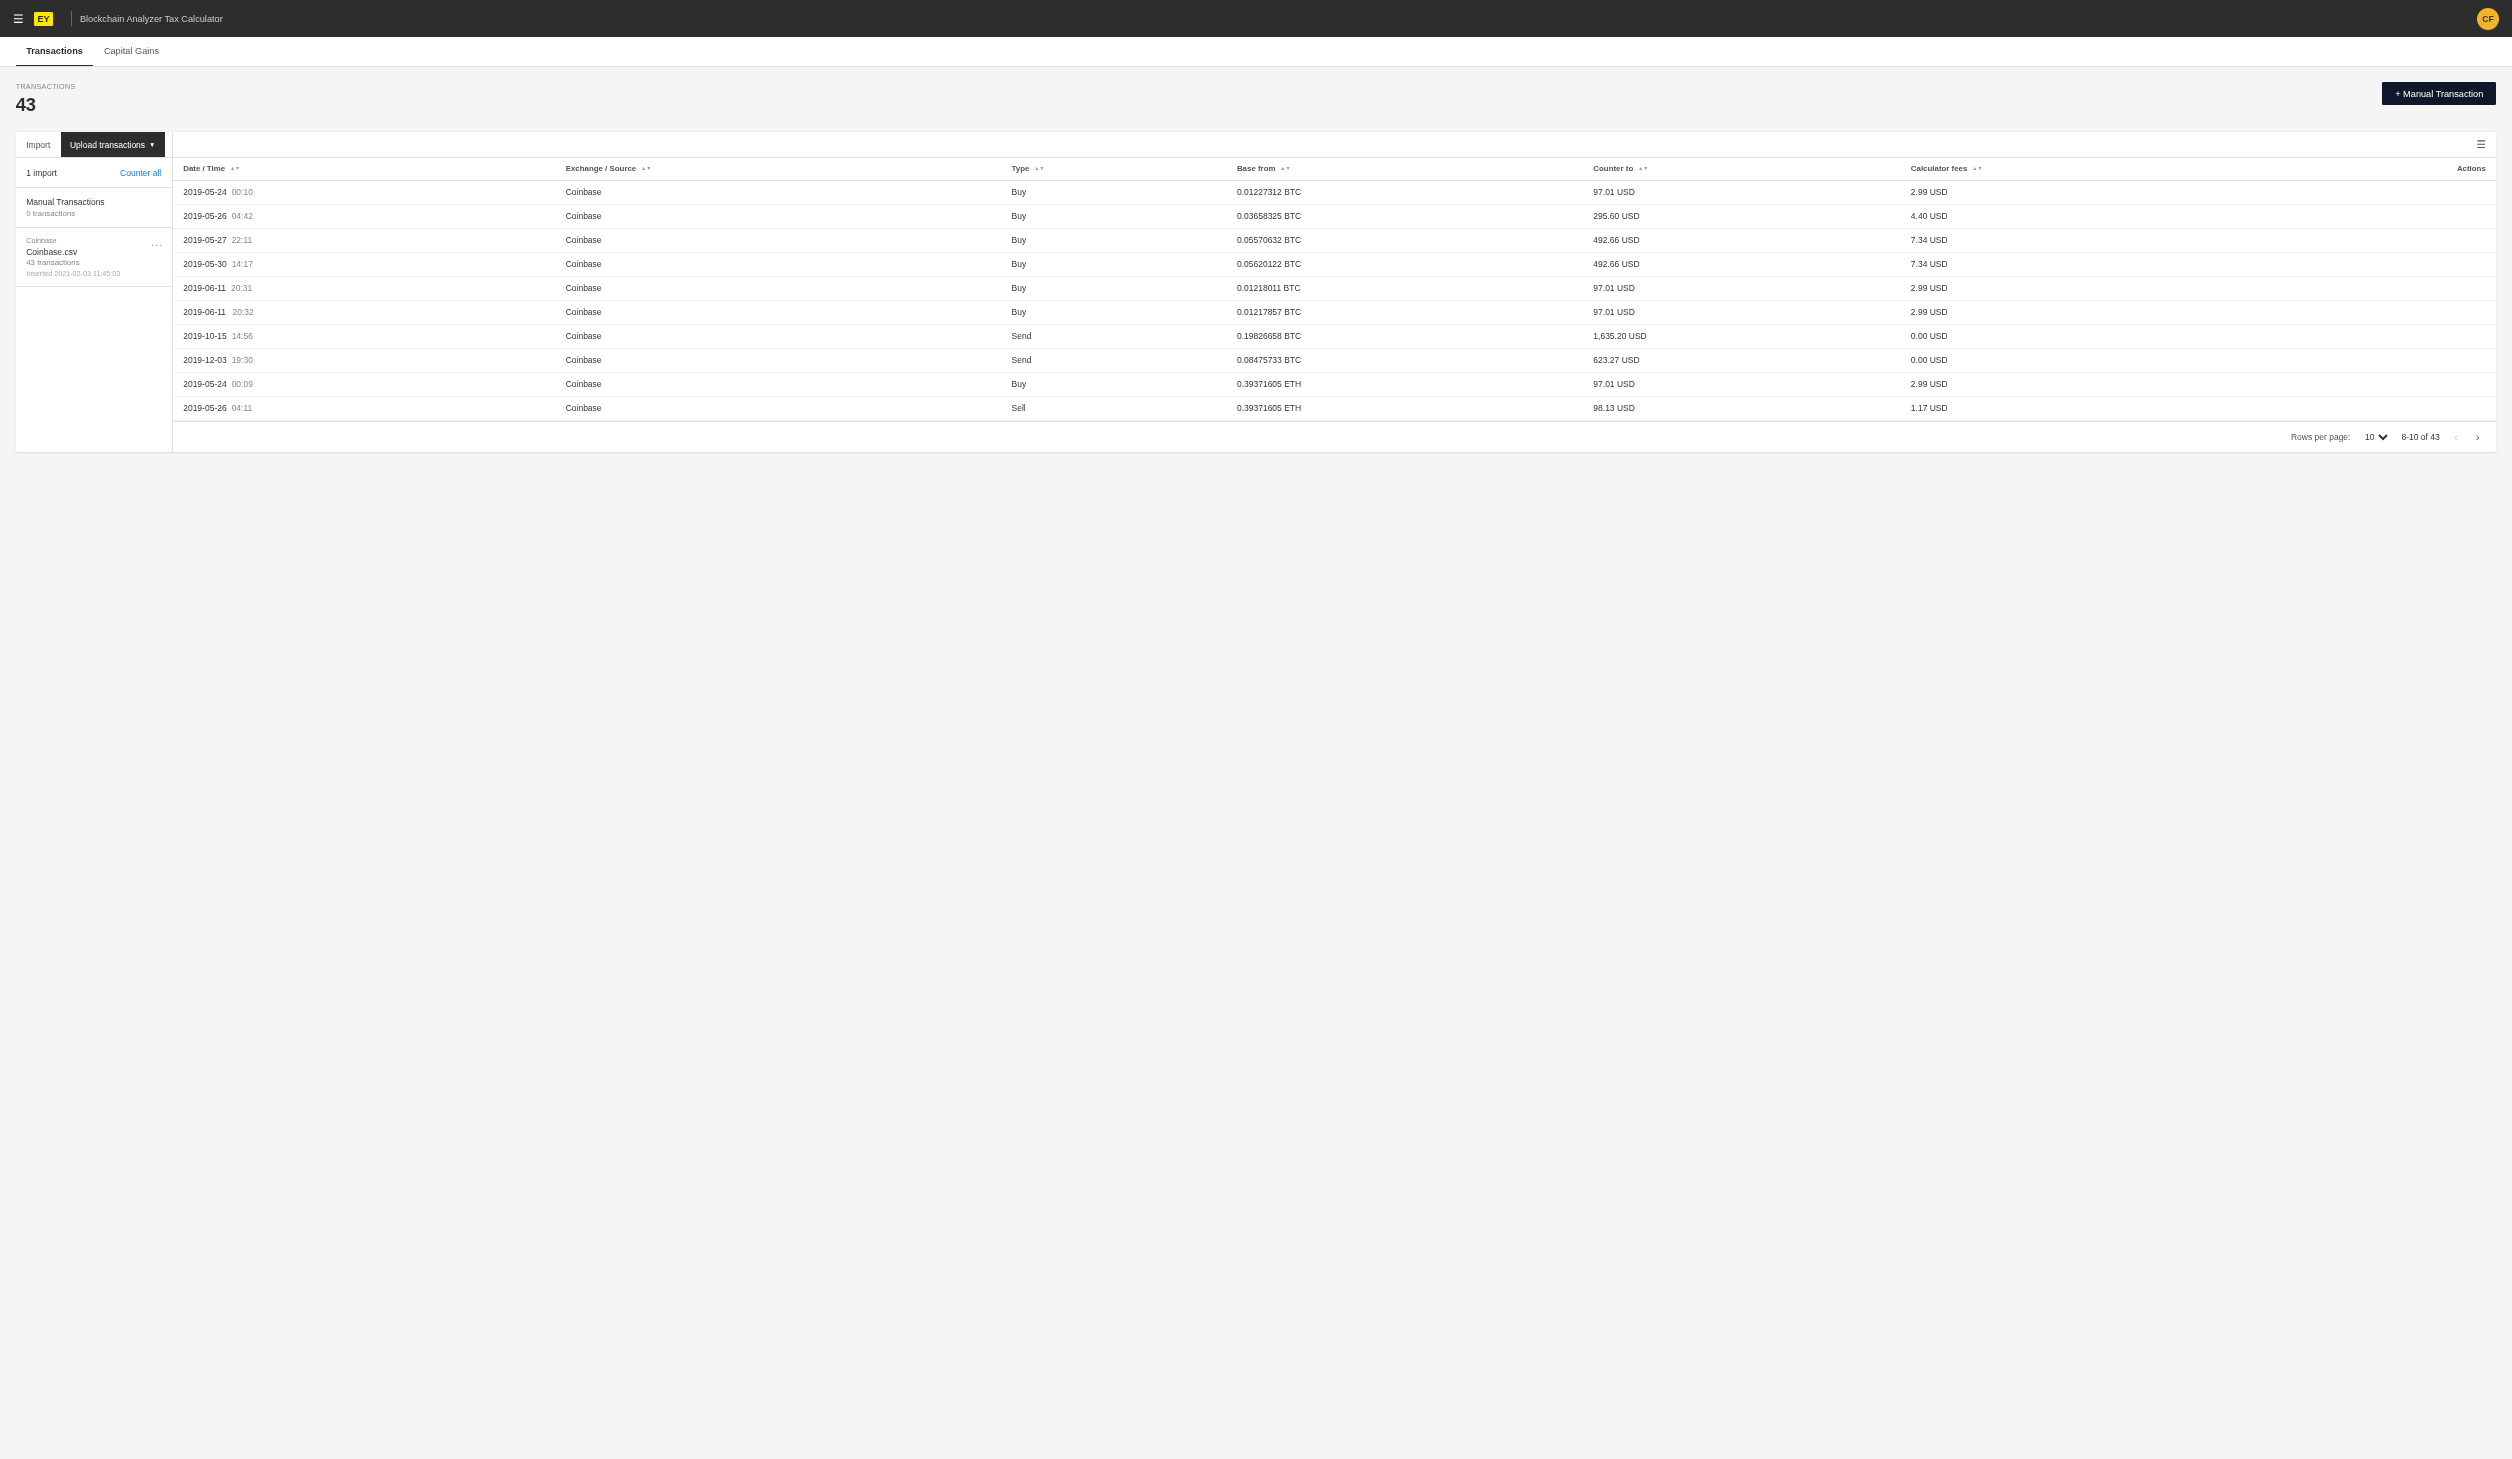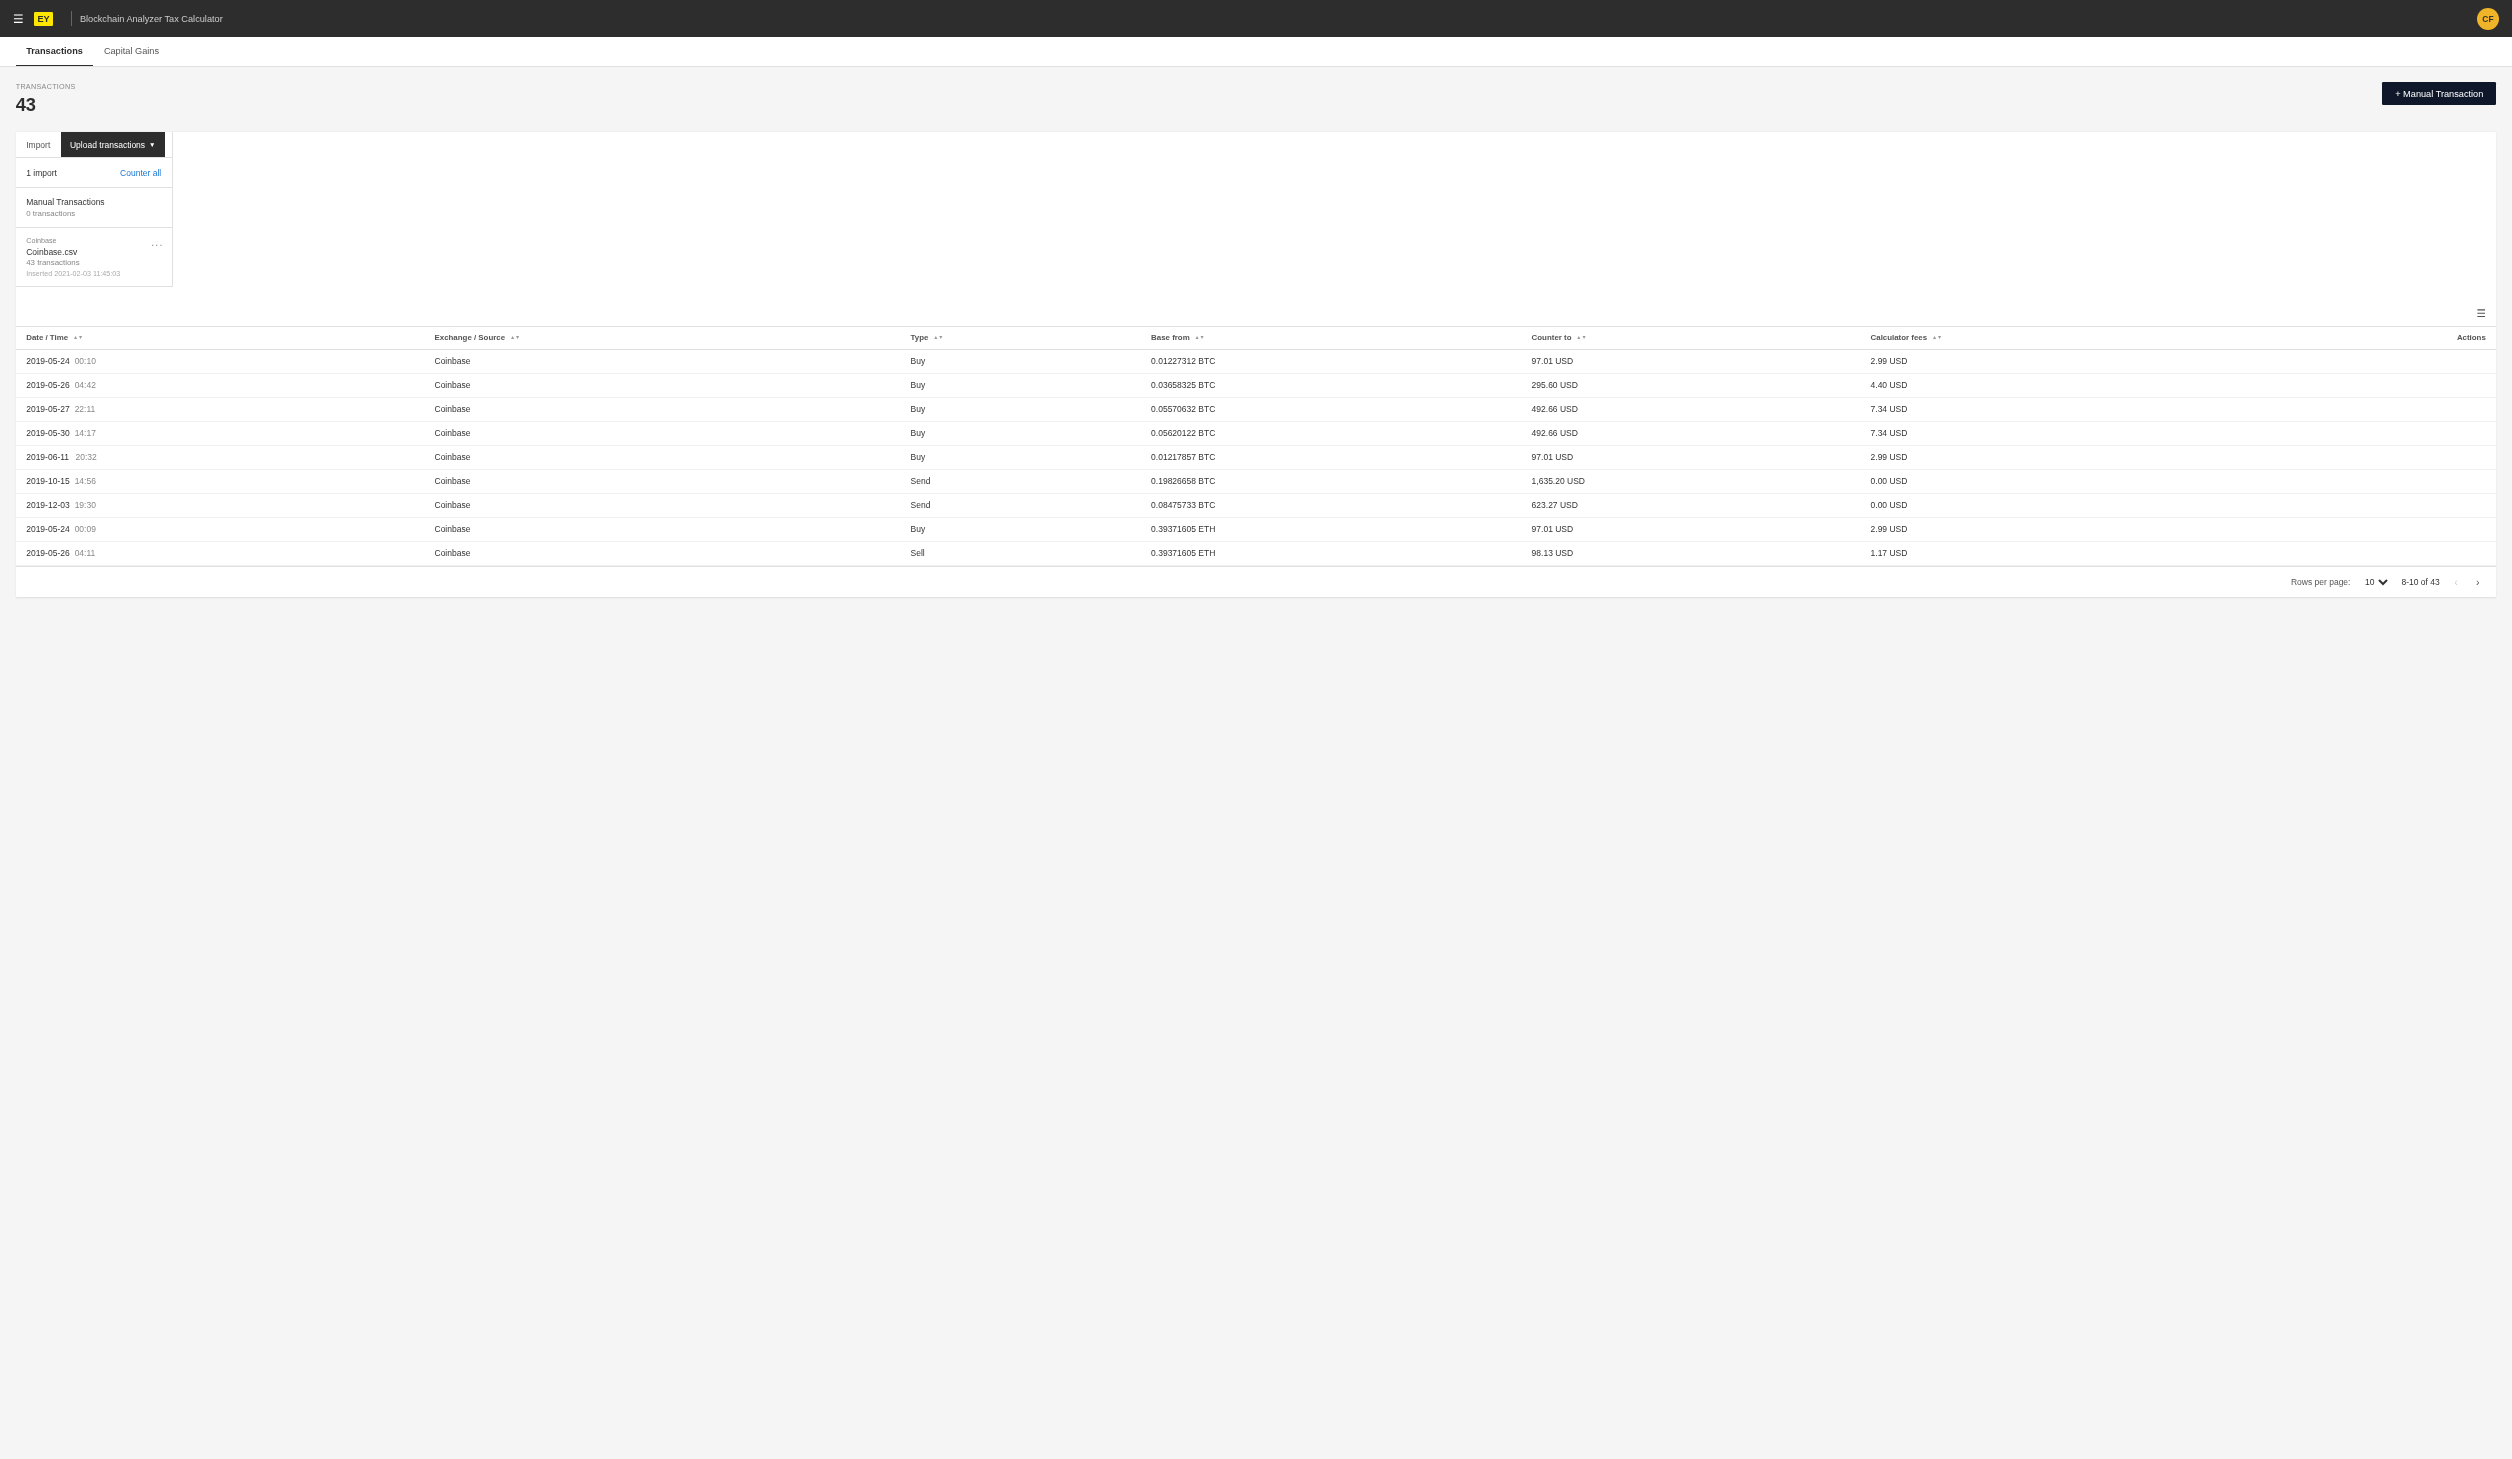--- a/index.html
+++ b/index.html
@@ -113,25 +113,24 @@
       cursor: pointer;
       display: flex;
       align-items: center;
       gap: 5.2px;
       border-radius: 1.3px;
     }
 
     
     .content-area {
       display: flex;
-      gap: 14px;
+      gap: 0;
       background: white;
       border-radius: 1.3px;
       box-shadow: 0 0.7px 2px rgba(0,0,0,0.1);
-      flex-direction: column;
     }
 
     
     .sidebar {
       width: 157px;
       min-width: 157px;
       border-right: 0.7px solid #e0e0e0;
     }
 
     
@@ -470,20 +469,32 @@
             <tr>
     <td>
       <span>2019-05-30</span>
       <span style="color:#888; margin-left:2.6px;">14:17</span>
     </td>
     <td>Coinbase</td>
     <td>Buy</td>
     <td>0.05620122 BTC</td>
     <td>492.66 USD</td>
     <td>7.34 USD</td>
+    <td class="col-actions"></td>
+  </tr>
+            <tr>
+    <td>
+      <span>2019-06-11</span>
+      <span style="color:#888; margin-left:2.6px;">20:31</span>
+    </td>
+    <td>Coinbase</td>
+    <td>Buy</td>
+    <td>0.01218011 BTC</td>
+    <td>97.01 USD</td>
+    <td>2.99 USD</td>
     <td class="col-actions"></td>
   </tr>
             <tr>
     <td>
       <span>2019-06-11</span>
       <span style="color:#888; margin-left:4px;">20:32</span>
     </td>
     <td>Coinbase</td>
     <td>Buy</td>
     <td>0.01217857 BTC</td>

